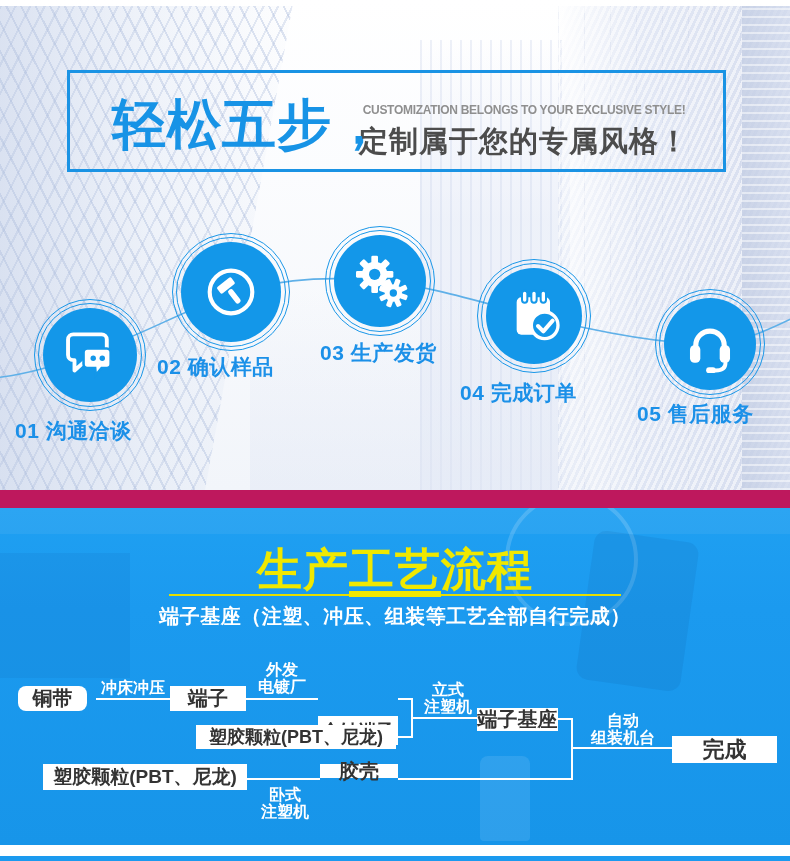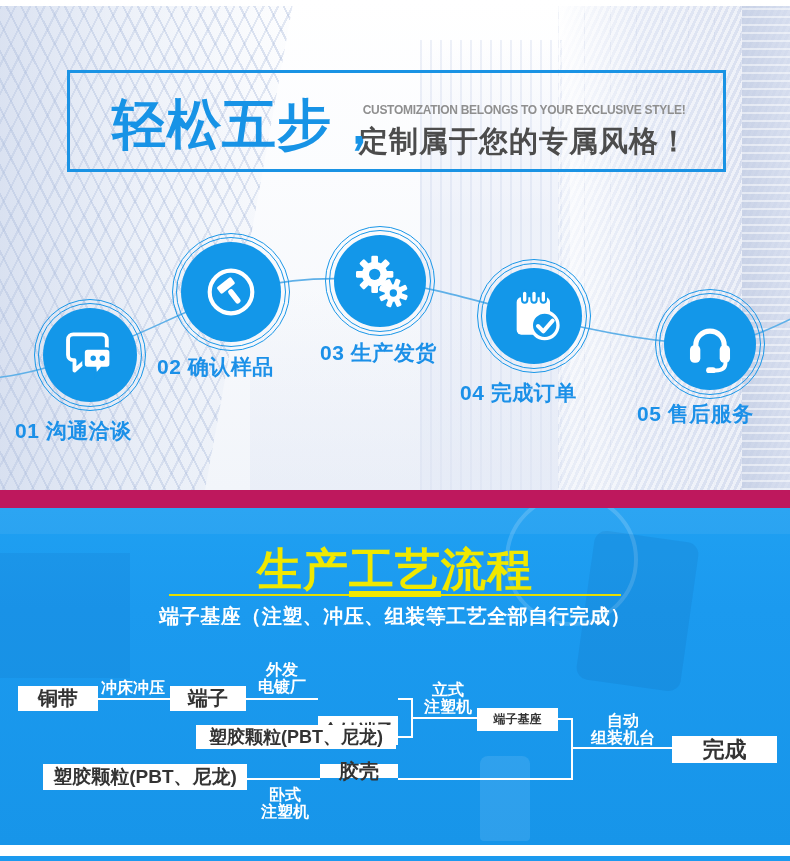--- a/index.html
+++ b/index.html
@@ -206,25 +206,25 @@
       <line x1="412" y1="698" x2="412" y2="738"></line>
       <line x1="412" y1="718" x2="477" y2="718"></line>
       <line x1="558" y1="719" x2="572" y2="719"></line>
       <line x1="572" y1="718" x2="572" y2="780"></line>
       <line x1="572" y1="748" x2="672" y2="748"></line>
       <line x1="247" y1="779" x2="320" y2="779"></line>
       <line x1="398" y1="779" x2="572" y2="779"></line>
     </g>
   </svg>
 
-  <div class="flow-box" style="left:18px;top:686px;width:80px;height:25px;font-size:20px;">铜带</div>
+  <div class="flow-box" style="left:18px;top:686px;width:69px;height:25px;font-size:20px;border-radius:8px;">铜带</div>
   <div class="flow-box" style="left:170px;top:686px;width:76px;height:25px;font-size:20px;">端子</div>
   <div class="flow-box" style="left:318px;top:688px;width:80px;height:29px;font-size:18px;margin-top:28px;">金针端子</div>
   <div class="flow-box" style="left:196px;top:725px;width:200px;height:24px;font-size:18px;">塑胶颗粒(PBT、尼龙)</div>
-  <div class="flow-box" style="left:477px;top:708px;width:81px;height:23px;font-size:12px;">端子基座</div>
+  <div class="flow-box" style="left:477px;top:708px;width:81px;height:23px;font-size:20px;">端子基座</div>
   <div class="flow-box" style="left:43px;top:764px;width:204px;height:26px;font-size:19px;">塑胶颗粒(PBT、尼龙)</div>
   <div class="flow-box" style="left:320px;top:764px;width:78px;height:14px;font-size:20px;">胶壳</div>
   <div class="flow-box" style="left:672px;top:736px;width:105px;height:27px;font-size:22px;">完成</div>
 
   <div class="flow-label" style="left:92px;top:679px;width:82px;">冲床冲压</div>
   <div class="flow-label" style="left:252px;top:661px;width:60px;">外发
 电镀厂</div>
   <div class="flow-label" style="left:418px;top:681px;width:60px;">立式
 注塑机</div>
   <div class="flow-label" style="left:583px;top:712px;width:80px;">自动

